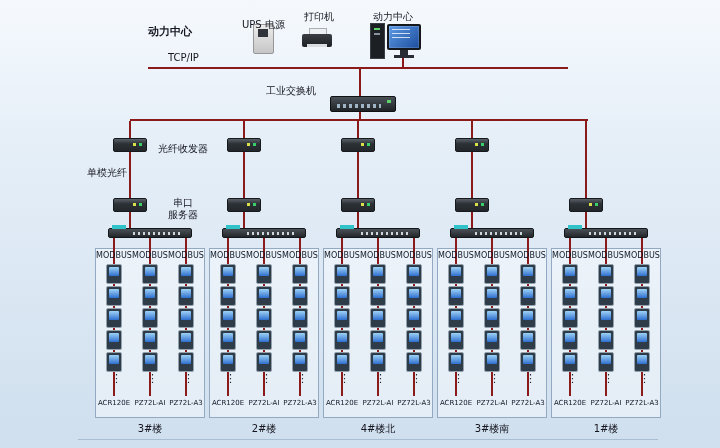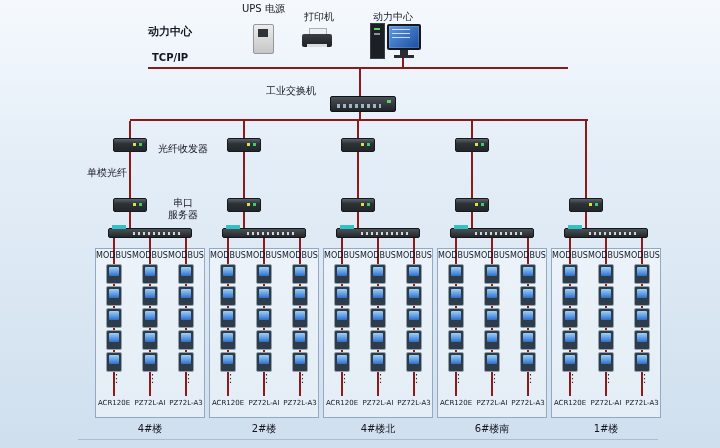--- a/index.html
+++ b/index.html
@@ -1,24 +1,24 @@
 <!DOCTYPE html>
 <html><head>
 <meta charset="utf-8">
 <style>
   html,body{margin:0;padding:0;}
   body{font-family:"DejaVu Sans","Liberation Sans",sans-serif;}
   .canvas{position:relative;width:720px;height:448px;overflow:hidden;
     background:linear-gradient(180deg,#f5f9fd 0%,#e6eff8 30%,#cfdfee 100%);}
   .lbl{position:absolute;font-size:10px;color:#15151f;white-space:nowrap;z-index:3;}
   .power-center{left:148px;top:24px;font-size:11px;font-weight:bold;}
-  .ups-label{left:242px;top:2px;}
+  .ups-label{left:242px;top:18px;}
   .printer-label{left:304px;top:10px;}
   .host-label{left:373px;top:10px;}
-  .tcpip-label{left:152px;top:52px;font-weight:bold;}
+  .tcpip-label{left:168px;top:52px;}
   .switch-label{left:266px;top:84px;}
   .xcvr-label{left:158px;top:142px;}
   .fiber-label{left:87px;top:166px;}
   .sserver-label{left:168px;top:197px;text-align:center;line-height:12px;}
 
   .line{position:absolute;background:#8b1b1b;z-index:1;}
   .divider{position:absolute;background:#a8bed3;z-index:1;}
 
   
   .ups-body{position:absolute;left:253px;top:24px;width:19px;height:28px;
@@ -162,21 +162,21 @@
         <div class="meter-scr" style="background: linear-gradient(rgb(158, 210, 245), rgb(47, 111, 208));"></div>
       </div>
       <div class="meter" style="left: 178px; top: 330px;">
         <div class="meter-scr" style="background: linear-gradient(rgb(158, 210, 245), rgb(47, 111, 208));"></div>
       </div>
       <div class="meter" style="left: 178px; top: 352px;">
         <div class="meter-scr" style="background: linear-gradient(rgb(158, 210, 245), rgb(47, 111, 208));"></div>
       </div>
       <div class="dots" style="left: 183px; top: 374px;">⋮</div>
       <div class="modellbl" style="left: 165px; top: 399px; width: 42px;">PZ72L-A3</div>
-      <div class="gname" style="left: 95px; top: 422px; width: 110px;">4#楼</div>
+      <div class="gname" style="left: 95px; top: 422px; width: 110px;">3#楼</div>
       <div class="line" style="left: 243px; top: 121px; width: 2px; height: 17px; background: rgb(139, 27, 27);"></div>
       <div class="xcvr" style="left: 227px; top: 138px;"></div>
       <div class="line" style="left: 243px; top: 152px; width: 2px; height: 46px; background: rgb(139, 27, 27);"></div>
       <div class="xcvr" style="left: 227px; top: 198px;"></div>
       <div class="line" style="left: 243px; top: 212px; width: 2px; height: 16px; background: rgb(139, 27, 27);"></div>
       <div class="sserver" style="left: 222px; top: 228px;"></div>
       <div class="gbox" style="left: 209px; top: 248px; width: 110px; height: 170px; border-color: rgb(147, 169, 193);"></div>
       <div class="line" style="left: 227px; top: 238px; width: 2px; height: 158px; background: rgb(139, 27, 27);"></div>
       <div class="collbl" style="left: 208px; top: 251px; width: 40px;">MODBUS</div>
       <div class="meter" style="left: 220px; top: 264px;">
@@ -357,21 +357,21 @@
         <div class="meter-scr" style="background: linear-gradient(rgb(158, 210, 245), rgb(47, 111, 208));"></div>
       </div>
       <div class="meter" style="left: 520px; top: 330px;">
         <div class="meter-scr" style="background: linear-gradient(rgb(158, 210, 245), rgb(47, 111, 208));"></div>
       </div>
       <div class="meter" style="left: 520px; top: 352px;">
         <div class="meter-scr" style="background: linear-gradient(rgb(158, 210, 245), rgb(47, 111, 208));"></div>
       </div>
       <div class="dots" style="left: 525px; top: 374px;">⋮</div>
       <div class="modellbl" style="left: 507px; top: 399px; width: 42px;">PZ72L-A3</div>
-      <div class="gname" style="left: 437px; top: 422px; width: 110px;">6#楼南</div>
+      <div class="gname" style="left: 437px; top: 422px; width: 110px;">3#楼南</div>
       <div class="line" style="left: 585px; top: 121px; width: 2px; height: 77px; background: rgb(139, 27, 27);"></div>
       <div class="xcvr" style="left: 569px; top: 198px;"></div>
       <div class="line" style="left: 585px; top: 212px; width: 2px; height: 16px; background: rgb(139, 27, 27);"></div>
       <div class="sserver" style="left: 564px; top: 228px;"></div>
       <div class="gbox" style="left: 551px; top: 248px; width: 110px; height: 170px; border-color: rgb(147, 169, 193);"></div>
       <div class="line" style="left: 569px; top: 238px; width: 2px; height: 158px; background: rgb(139, 27, 27);"></div>
       <div class="collbl" style="left: 550px; top: 251px; width: 40px;">MODBUS</div>
       <div class="meter" style="left: 562px; top: 264px;">
         <div class="meter-scr" style="background: linear-gradient(rgb(158, 210, 245), rgb(47, 111, 208));"></div>
       </div>

